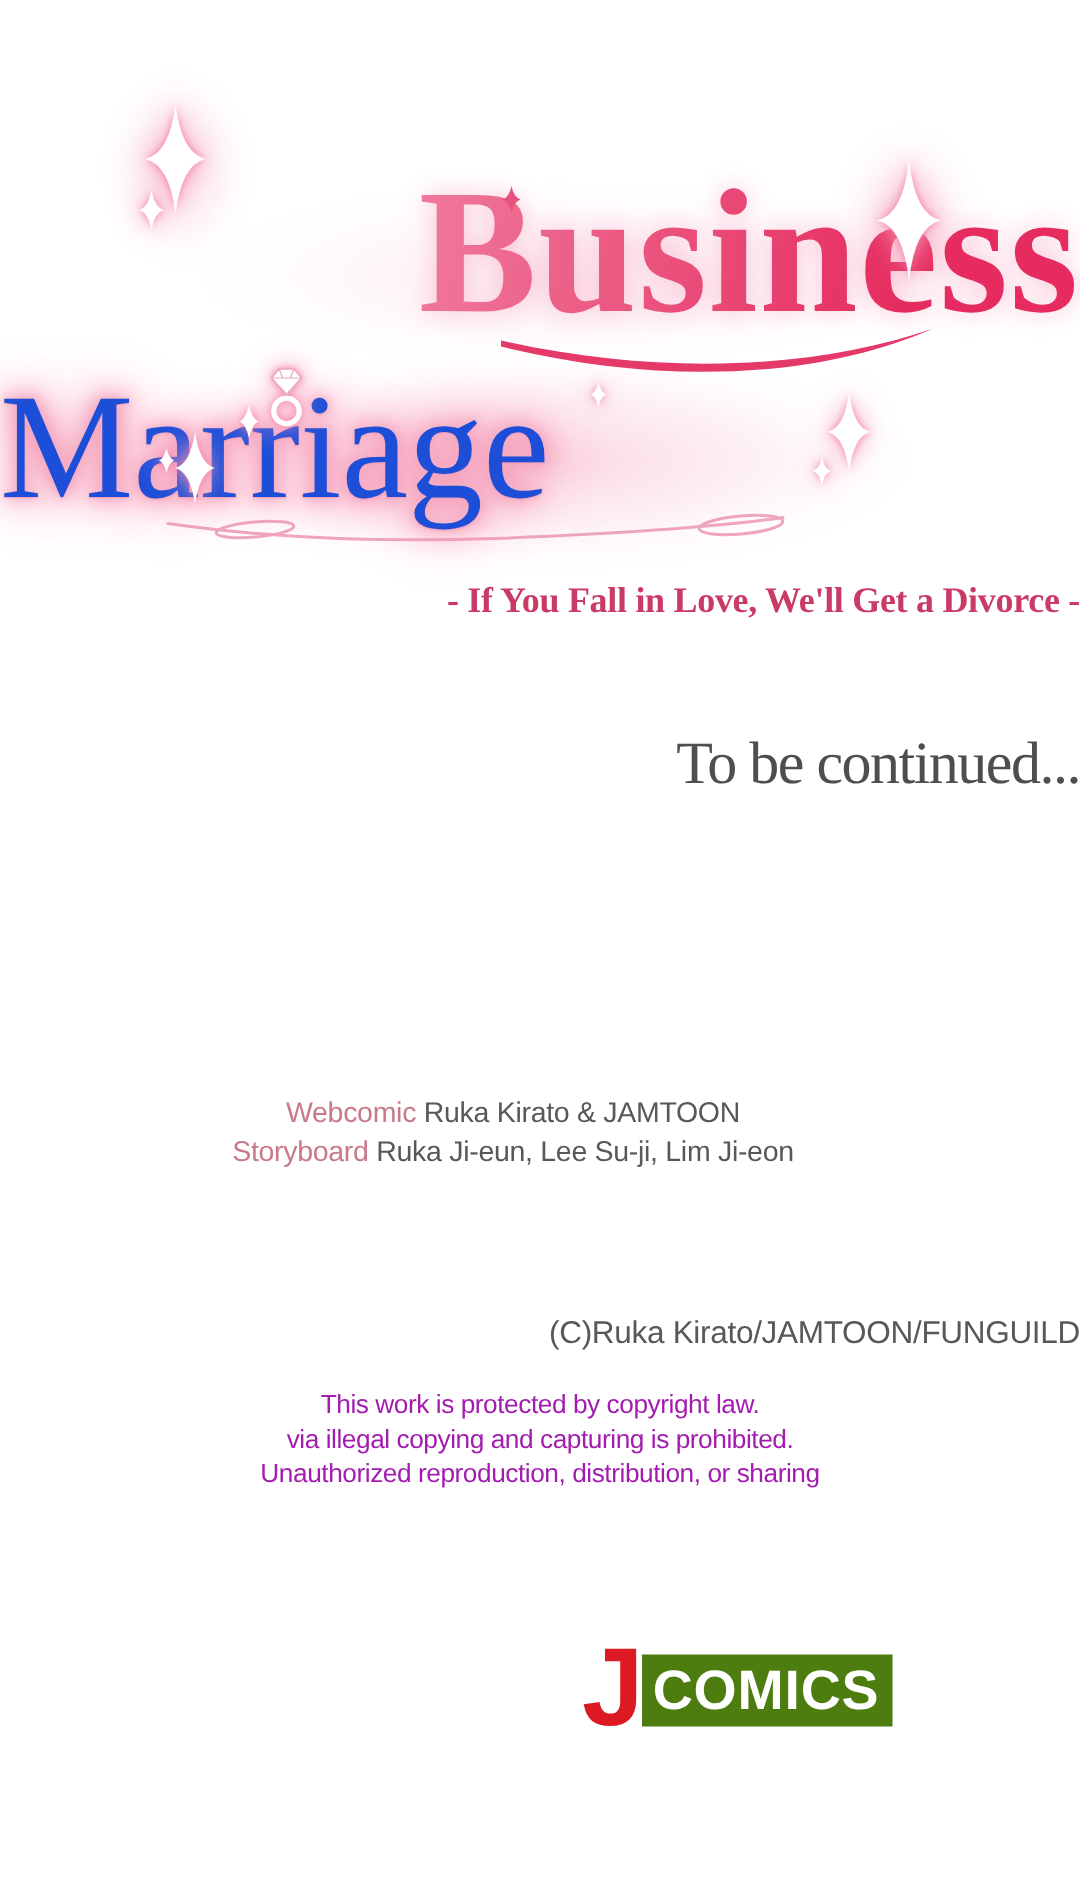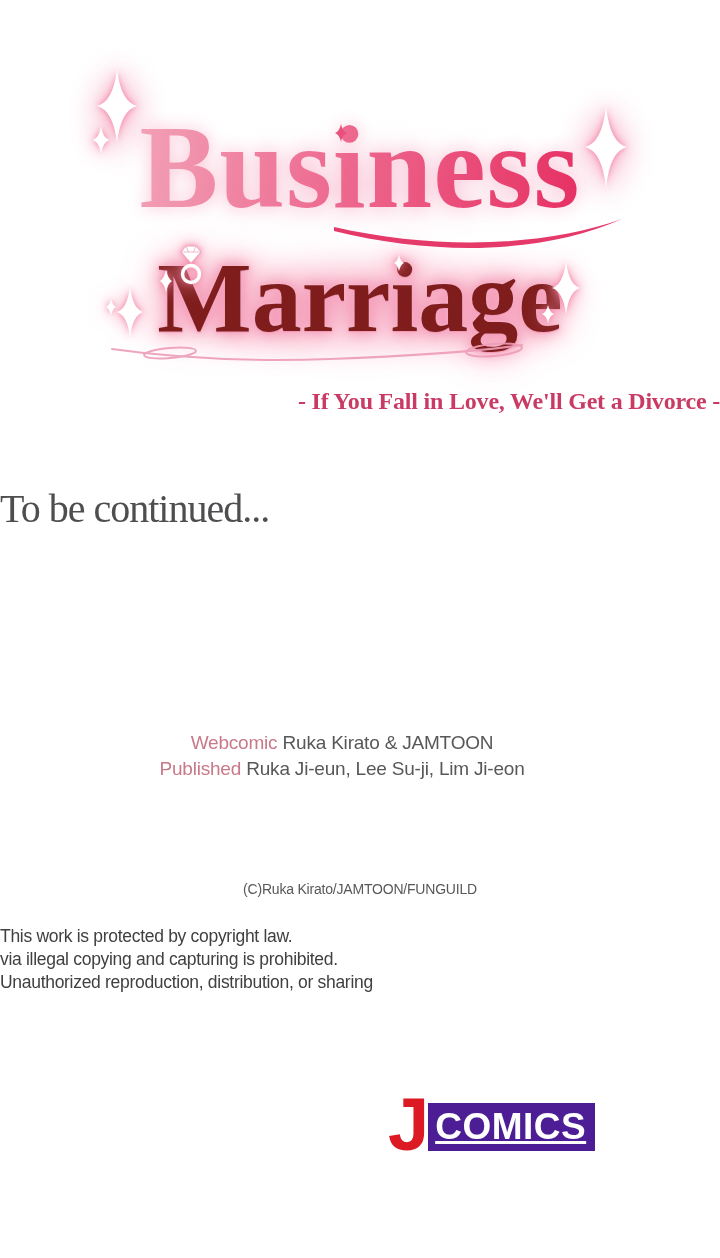--- a/index.html
+++ b/index.html
@@ -6,66 +6,66 @@
   .page{
     position:relative;width:720px;height:1258px;background:#ffffff;overflow:hidden;
     font-family:"Liberation Sans",sans-serif;margin:0 auto;
   }
   .layer{position:absolute;left:0;top:0;pointer-events:none;}
   .haze-svg{z-index:1;}
   .deco-svg{z-index:3;}
 
   
   .biz{
-    position:absolute;left:0;top:108px;width:720px;text-align:center;z-index:2;
+    position:absolute;left:0;top:108px;width:720px;text-align:right;z-index:2;
     font-family:"Liberation Serif","DejaVu Serif",serif;font-weight:700;
     font-size:118px;line-height:120px;letter-spacing:1px;color:#e8487a;
     filter:drop-shadow(0 0 9px rgba(248,176,200,0.75));
   }
   @supports ((-webkit-background-clip:text) or (background-clip:text)){
     .biz{
       background:linear-gradient(97deg,#f3abbe 14%,#ee6d92 45%,#e52b5f 84%);
       -webkit-background-clip:text;background-clip:text;color:transparent;
     }
   }
   .marriage{
-    position:absolute;left:0;top:248px;width:720px;text-align:center;z-index:2;
-    font-family:"Liberation Serif","DejaVu Serif",serif;font-weight:700;
-    font-size:100px;line-height:100px;color:#7f1d1d;
+    position:absolute;left:0;top:248px;width:720px;text-align:left;z-index:2;
+    font-family:"Liberation Serif","DejaVu Serif",serif;font-weight:400;
+    font-size:100px;line-height:100px;color:#1d4ed8;
     text-shadow:0 1px 1px rgba(236,130,168,.55),0 0 3px #f2bccf,0 0 9px #f6a2bd,
                 0 0 18px #f492b0,0 0 30px #f492b0,0 0 48px #f8b0c6;
   }
   .subtitle{
     position:absolute;left:0;top:386px;width:720px;text-align:right;z-index:2;
     font-family:"Liberation Serif","DejaVu Serif",serif;font-weight:700;
     font-size:24px;line-height:30px;color:#c93b65;letter-spacing:-0.2px;
   }
 
   
   .continued{
-    position:absolute;left:0;top:486px;width:720px;text-align:left;
+    position:absolute;left:0;top:486px;width:720px;text-align:right;
     font-family:"Liberation Serif","DejaVu Serif",serif;font-weight:400;
     font-size:40px;line-height:46px;color:#4e4e50;letter-spacing:-1px;
   }
 
   
   .credits{
     position:absolute;left:0;top:730px;width:684px;text-align:center;
     font-size:19px;line-height:26px;color:#57585a;letter-spacing:-0.2px;
   }
   .credits .label{color:#c8798a;}
 
   
   .copyright{
-    position:absolute;left:0;top:879px;width:720px;text-align:center;
-    font-size:14px;line-height:20px;color:#58585a;letter-spacing:-0.2px;
+    position:absolute;left:0;top:879px;width:720px;text-align:right;
+    font-size:21px;line-height:20px;color:#58585a;letter-spacing:-0.2px;
   }
   .notice{
-    position:absolute;left:0;top:925px;width:720px;
-    font-size:17.5px;line-height:23px;color:#404040;letter-spacing:-0.3px;
+    position:absolute;left:0;top:925px;width:720px;text-align:center;
+    font-size:17.5px;line-height:23px;color:#a21caf;letter-spacing:-0.3px;
   }
 
   
   .logos{position:absolute;left:0;top:1085px;width:720px;height:95px;}
   .jamtoon{
     position:absolute;left:118px;top:18px;
     font-weight:700;font-size:42px;line-height:42px;color:#f26822;letter-spacing:0.5px;
     white-space:nowrap;
   }
   .bubble-o{
@@ -73,22 +73,22 @@
   }
   .bubble-o::after{
     content:"";position:absolute;left:2px;bottom:5px;width:11px;height:11px;
     background:#141414;clip-path:polygon(0 100%,18% 0,100% 55%);
   }
   .jcomics{position:absolute;left:388px;top:5px;display:flex;align-items:center;}
   .jc-j{
     font-weight:700;font-size:74px;line-height:70px;color:#dc1a23;margin-right:-1px;
   }
   .jc-box{
-    background:#4c1d95;color:#ffffff;font-weight:700;font-size:37px;line-height:48px;
-    height:48px;padding:0 9px 0 7px;letter-spacing:0.5px;margin-top:3px;text-decoration:underline;
+    background:#4d7c0f;color:#ffffff;font-weight:700;font-size:37px;line-height:48px;
+    height:48px;padding:0 9px 0 7px;letter-spacing:0.5px;margin-top:3px;
   }
 </style>
 </head>
 <body>
 
 <div class="page">
 
   <svg class="layer haze-svg" width="720" height="420" viewBox="0 0 720 420">
     <defs>
       <radialGradient id="hz" cx="50%" cy="50%" r="50%">
@@ -145,21 +145,21 @@
   </svg>
 
   <div class="continued">To be continued...</div>
 
   <div class="credits">
     <div>
       <span class="label">Webcomic</span>
       <span>Ruka Kirato &amp; JAMTOON</span>
     </div>
     <div>
-      <span class="label">Published</span>
+      <span class="label">Storyboard</span>
       <span>Ruka Ji-eun, Lee Su-ji, Lim Ji-eon</span>
     </div>
   </div>
 
   <div class="copyright">(C)Ruka Kirato/JAMTOON/FUNGUILD</div>
   <div class="notice">
     <div>This work is protected by copyright law.</div>
     <div>via illegal copying and capturing is prohibited.</div>
     <div>Unauthorized reproduction, distribution, or sharing</div>
   </div>

